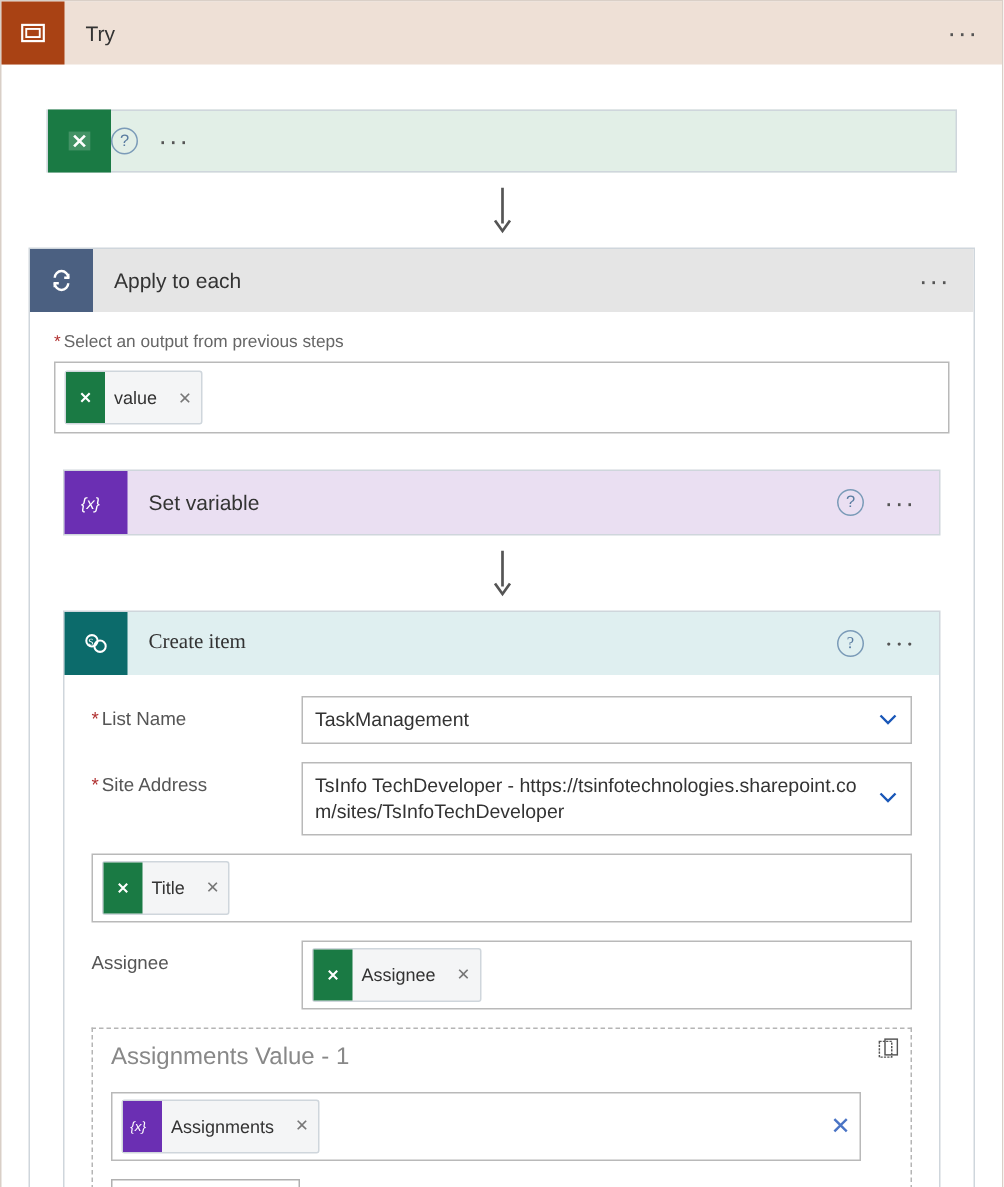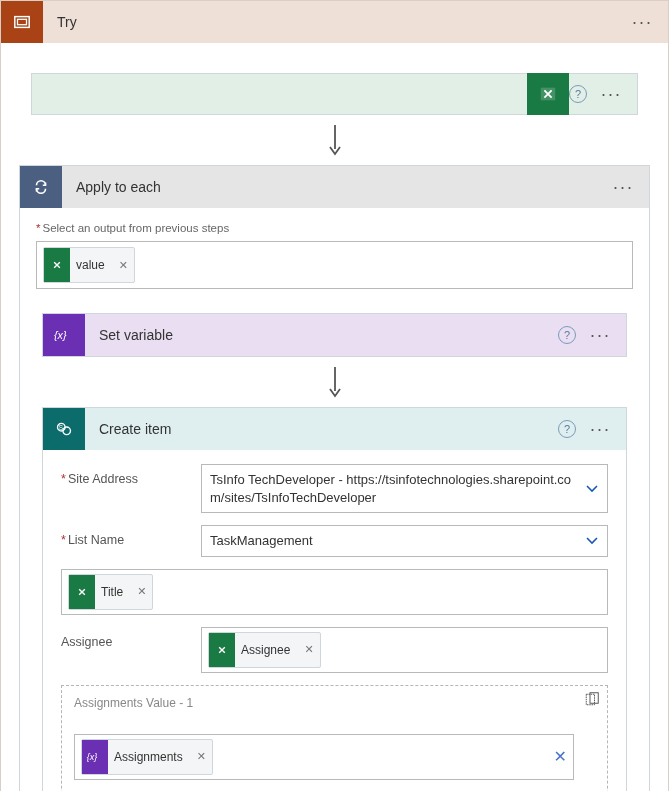--- a/index.html
+++ b/index.html
@@ -8,21 +8,20 @@
     font-family: "Segoe UI", Arial, sans-serif;
     font-size: 13px;
     color: #333;
     background: #fff;
     width: 669px;
   }
   .action-bar {
     display: flex;
     align-items: center;
     height: 42px;
-    justify-content: flex-end;
   }
   .action-icon {
     width: 42px;
     height: 42px;
     display: flex;
     align-items: center;
     justify-content: center;
     color: #fff;
     flex-shrink: 0;
   }
@@ -65,21 +64,21 @@
     display:flex; justify-content:center;
     padding:10px 0 8px 0;
     color:#555;
   }
   .excel-bar { background:#e2efe7; }
   .excel-icon { background:#1a7a44; }
   .foreach-bar { background:#e5e5e5; }
   .foreach-icon { background:#4b6081; }
   .var-bar { background:#eadff2; }
   .var-icon { background:#6b2fb3; }
-  .sp-bar { background:#dfeff0; }
+  .sp-bar { background:#dfeff0;font-family:Liberation Serif, serif; }
   .sp-icon { background:#0c6b6b; }
 
   .card-excel { margin:0 12px; border:none; }
   .card-excel .action-bar { border:1px solid #cfd6dc; }
 
   .foreach-card { margin-top:0; }
   .foreach-body { padding:14px 16px 20px 16px; }
 
   .label-row { font-size:11.5px; color:#666; margin-bottom:7px; }
   .req::before{ content:"*"; color:#b03030; margin-right:2px;}
@@ -125,21 +124,21 @@
   .chev { color:#1957b8; cursor:pointer; }
   .token-row {
     border:1px solid #b9b9b9; padding:4px 6px; display:flex; gap:6px;
     align-items:center; min-height:34px; background:#fff;
   }
 
   .assign-box {
     border:1px dashed #b5b5b5; padding:10px 12px 14px 12px; margin-top:10px;
     position:relative;
   }
-  .assign-title { font-size:12px; color:#888; margin-bottom:24px;}
+  .assign-title { font-size:16px; color:#888; margin-bottom:14px;}
   .assign-field {
     border:1px solid #b9b9b9; padding:4px 6px; width:500px;
     display:flex; align-items:center; justify-content:space-between; background:#fff;
   }
   .assign-del {
     position:absolute; top:6px; right:8px; color:#555; cursor:pointer;
   }
   .btn-add {
     margin-top:12px;
     border:1px solid #b0b0b0; background:#fff;
@@ -255,38 +254,38 @@
               </div>
               <div class="action-title">Create item</div>
               <div class="action-ctx">
                 <div class="help-icon">?</div>
                 <div class="ellipsis">···</div>
               </div>
             </div>
 
             <div class="sp-body">
               <div class="form-row">
-                <div class="form-lbl"><span class="req-star">*</span><span>Site Address</span></div>
+                <div class="form-lbl"><span class="req-star">*</span><span>List Name</span></div>
                 <div class="form-ctrl">
                   <div class="select-box">
-                    <div class="sel-txt">TsInfo TechDeveloper - https://tsinfotechnologies.sharepoint.com/sites/TsInfoTechDeveloper</div>
+                    <div class="sel-txt">TaskManagement</div>
                     <span class="chev">
                       <svg width="14" height="10" viewBox="0 0 14 10">
                           <path d="M2 2 L7 7 L12 2" fill="none" stroke="#1957b8" stroke-width="1.6"></path>
                         </svg>
                     </span>
                   </div>
                 </div>
               </div>
 
               <div class="form-row">
-                <div class="form-lbl"><span class="req-star">*</span><span>List Name</span></div>
+                <div class="form-lbl"><span class="req-star">*</span><span>Site Address</span></div>
                 <div class="form-ctrl">
                   <div class="select-box">
-                    <div class="sel-txt">TaskManagement</div>
+                    <div class="sel-txt">TsInfo TechDeveloper - https://tsinfotechnologies.sharepoint.com/sites/TsInfoTechDeveloper</div>
                     <span class="chev">
                       <svg width="14" height="10" viewBox="0 0 14 10">
                           <path d="M2 2 L7 7 L12 2" fill="none" stroke="#1957b8" stroke-width="1.6"></path>
                         </svg>
                     </span>
                   </div>
                 </div>
               </div>
 
               <div class="form-row">

